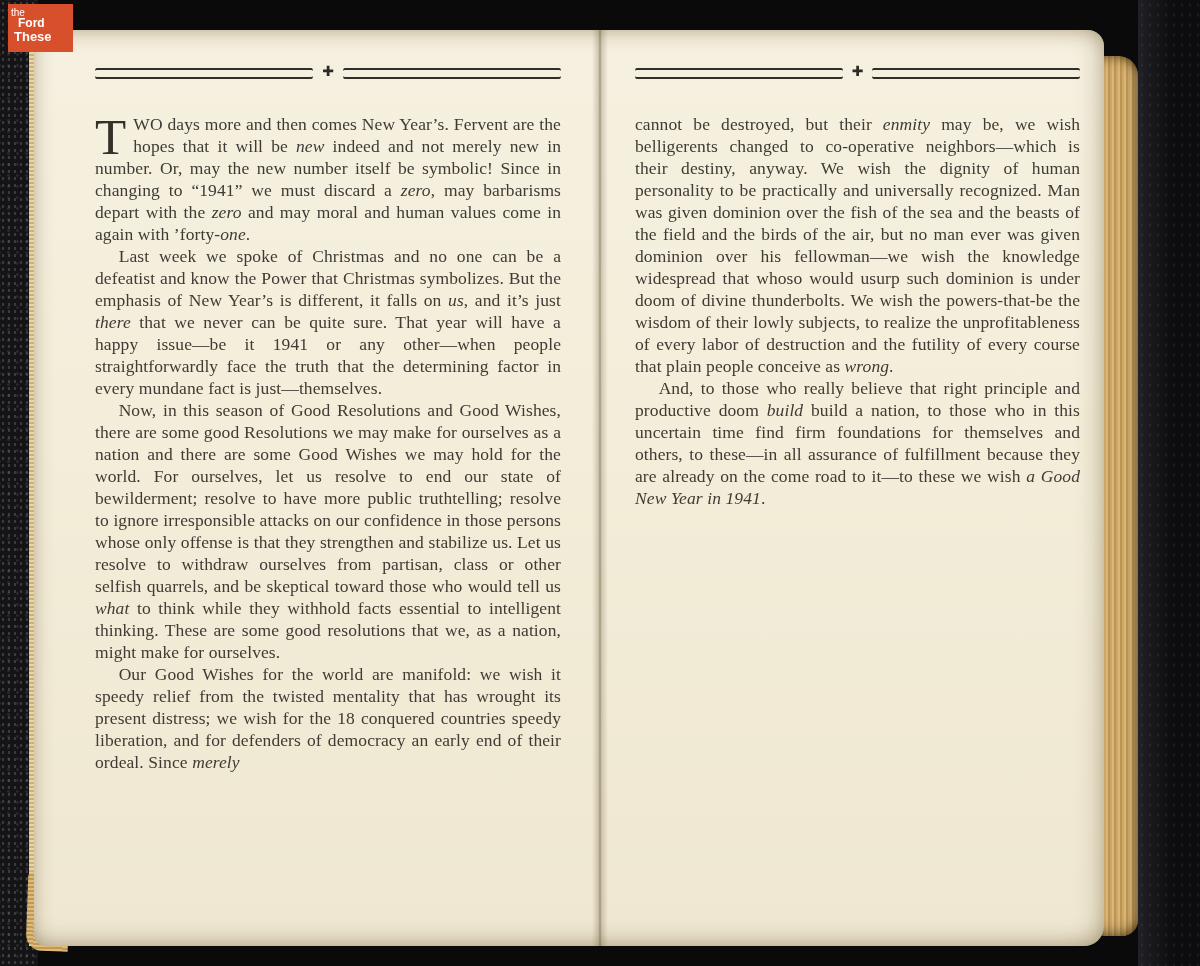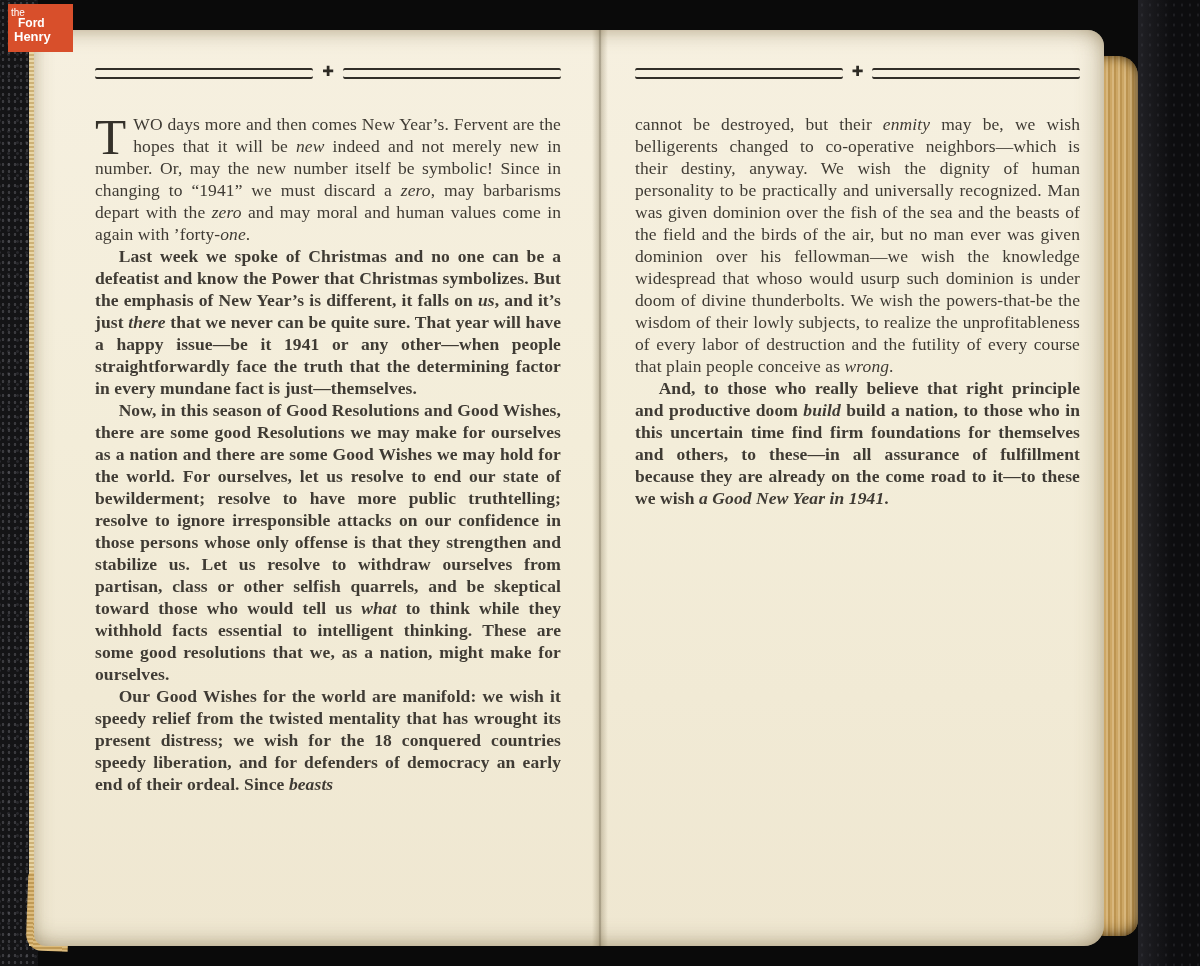--- a/index.html
+++ b/index.html
@@ -47,21 +47,21 @@
   
   .col{position:absolute;top:36px;}
   .col-left{left:61px;width:466px;}
   .col-right{left:601px;width:445px;}
   .ornament{display:flex;align-items:center;gap:9px;margin-bottom:33px;}
   .rule{flex:1;height:7px;border-top:2px solid #312e28;border-bottom:2px solid #312e28;border-radius:2px/3px;}
   .cross{font-size:14px;line-height:1;color:#2d2a24;transform:translateY(-1px);}
   .text{color:var(--ink,#3f3b34);font-size:17.5px;line-height:22px;text-align:justify;
         letter-spacing:.1px;}
   .text p{margin:0;}
-  .text p.indent{text-indent:1.35em;font-weight:bold;}
+  .text p.indent{text-indent:1.35em;}
   .text em{font-style:italic;}
   .dropcap{float:left;font-size:51px;line-height:38px;padding:5px 7px 0 0;color:#35312a;}
 
   
   .logo{position:absolute;left:8px;top:4px;width:65px;height:48px;z-index:5;
     background:var(--logo-bg,#d84f2b);color:#fff;font-family:"Liberation Sans","DejaVu Sans",sans-serif;}
   .logo span{position:absolute;display:block;}
   .logo .l1{left:3px;top:3px;font-size:10px;font-weight:400;}
   .logo .l2{left:10px;top:12px;font-size:12px;font-weight:700;}
   .logo .l3{left:6px;top:25px;font-size:13px;font-weight:700;}
@@ -85,36 +85,36 @@
     <div class="col col-left">
       <div class="ornament">
         <span class="rule"></span>
         <span class="cross">✚</span>
         <span class="rule"></span>
       </div>
       <div class="text">
           <p class=""><span class="dropcap">T</span><span>WO days more and then comes New Year’s. Fervent are the hopes that it will be </span><em>new</em><span> indeed and not merely new in number. Or, may the new number itself be symbolic! Since in changing to “1941” we must discard a </span><em>zero</em><span>, may barbarisms depart with the </span><em>zero</em><span> and may moral and human values come in again with ’forty-</span><em>one</em><span>.</span></p>
           <p class="indent"><span>Last week we spoke of Christmas and no one can be a defeatist and know the Power that Christmas symbolizes. But the emphasis of New Year’s is different, it falls on </span><em>us</em><span>, and it’s just </span><em>there</em><span> that we never can be quite sure. That year will have a happy issue—be it 1941 or any other—when people straightforwardly face the truth that the determining factor in every mundane fact is just—themselves.</span></p>
           <p class="indent"><span>Now, in this season of Good Resolutions and Good Wishes, there are some good Resolutions we may make for ourselves as a nation and there are some Good Wishes we may hold for the world. For ourselves, let us resolve to end our state of bewilderment; resolve to have more public truthtelling; resolve to ignore irresponsible attacks on our confidence in those persons whose only offense is that they strengthen and stabilize us. Let us resolve to withdraw ourselves from partisan, class or other selfish quarrels, and be skeptical toward those who would tell us </span><em>what</em><span> to think while they withhold facts essential to intelligent thinking. These are some good resolutions that we, as a nation, might make for ourselves.</span></p>
-          <p class="indent"><span>Our Good Wishes for the world are manifold: we wish it speedy relief from the twisted mentality that has wrought its present distress; we wish for the 18 conquered countries speedy liberation, and for defenders of democracy an early end of their ordeal. Since </span><em>beasts</em></p>
+          <p class="indent"><span>Our Good Wishes for the world are manifold: we wish it speedy relief from the twisted mentality that has wrought its present distress; we wish for the 18 conquered countries speedy liberation, and for defenders of democracy an early end of their ordeal. Since </span><em>merely</em></p>
         </div>
     </div>
 
     <div class="col col-right">
       <div class="ornament">
         <span class="rule"></span>
         <span class="cross">✚</span>
         <span class="rule"></span>
       </div>
       <div class="text">
           <p class=""><span>cannot be destroyed, but their </span><em>enmity</em><span> may be, we wish belligerents changed to co-operative neighbors—which is their destiny, anyway. We wish the dignity of human personality to be practically and universally recognized. Man was given dominion over the fish of the sea and the beasts of the field and the birds of the air, but no man ever was given dominion over his fellowman—we wish the knowledge widespread that whoso would usurp such dominion is under doom of divine thunderbolts. We wish the powers-that-be the wisdom of their lowly subjects, to realize the unprofitableness of every labor of destruction and the futility of every course that plain people conceive as </span><em>wrong</em><span>.</span></p>
           <p class="indent"><span>And, to those who really believe that right principle and productive doom </span><em>build</em><span> build a nation, to those who in this uncertain time find firm foundations for themselves and others, to these—in all assurance of fulfillment because they are already on the come road to it—to these we wish </span><em>a Good New Year in 1941</em><span>.</span></p>
         </div>
     </div>
   </div>
 
   <div class="logo">
     <span class="l1">the</span>
     <span class="l2">Ford</span>
-    <span class="l3">Henry</span>
+    <span class="l3">These</span>
   </div>
 
 </div>
 
 </body></html>

